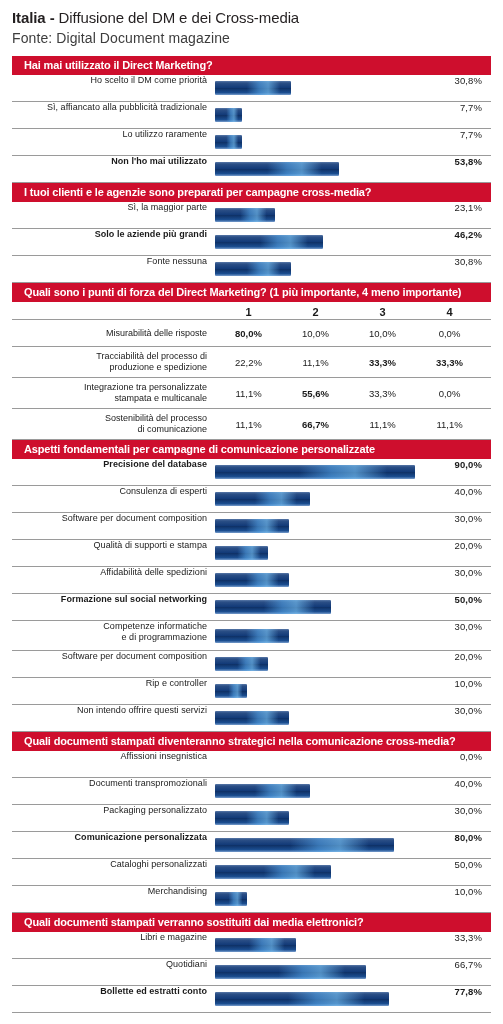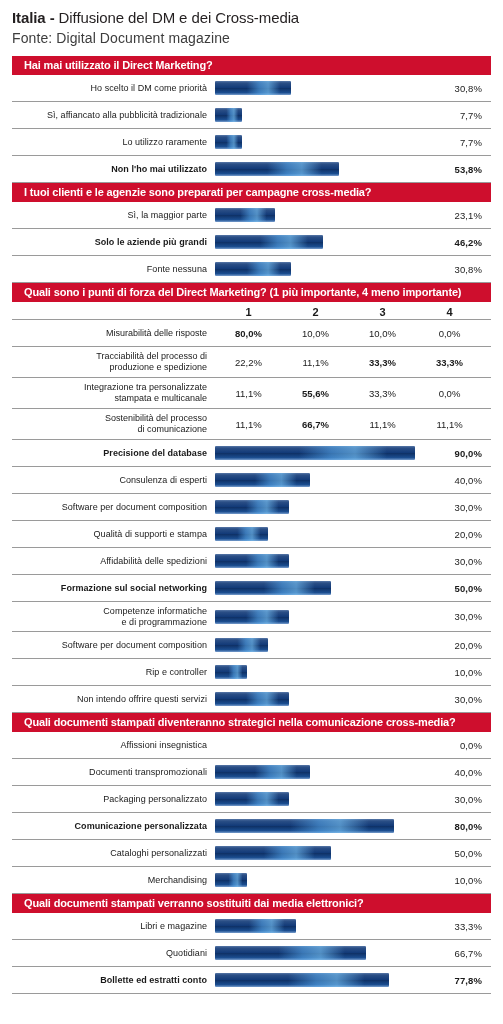--- a/index.html
+++ b/index.html
@@ -63,21 +63,21 @@
     white-space: nowrap;
     overflow: hidden;
   }
 
   
   .rows { width: 100%; }
 
   .row {
     position: relative;
     display: flex;
-    align-items: center;
+    align-items: flex-start;
     height: 27px;
     border-bottom: 1px solid #9a9a9a;
   }
   .row.tall { height: 30px; }
   .row:last-child { border-bottom: 1px solid #9a9a9a; }
 
   .row-label {
     width: 203px;
     flex: 0 0 203px;
     text-align: right;
@@ -295,20 +295,21 @@
             <div>Sostenibilità del processo</div>
             <div>di comunicazione</div>
           </div>
           <div class="matrix-cell">11,1%</div>
           <div class="matrix-cell bold">66,7%</div>
           <div class="matrix-cell">11,1%</div>
           <div class="matrix-cell">11,1%</div>
         </div>
       </div>
       <div class="section">
+        <div class="section-header">Aspetti fondamentali per campagne di comunicazione personalizzate</div>
         <div class="rows">
           <div class="row">
             <div class="row-label bold">Precisione del database</div>
             <div class="row-barcell">
               <div class="bar" style="width: 200px;"></div>
             </div>
             <div class="row-value bold">90,0%</div>
           </div>
           <div class="row">
             <div class="row-label">Consulenza di esperti</div>

